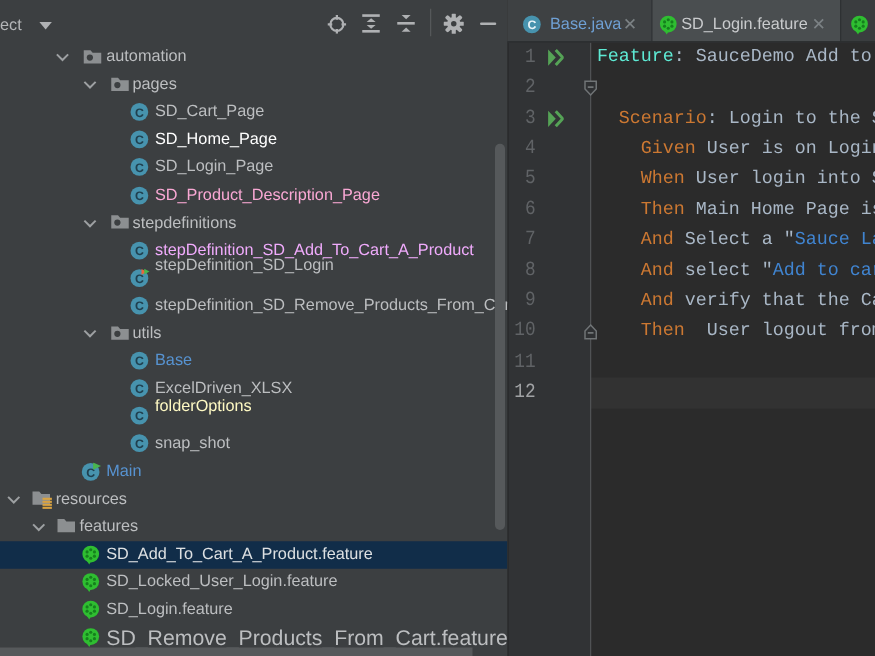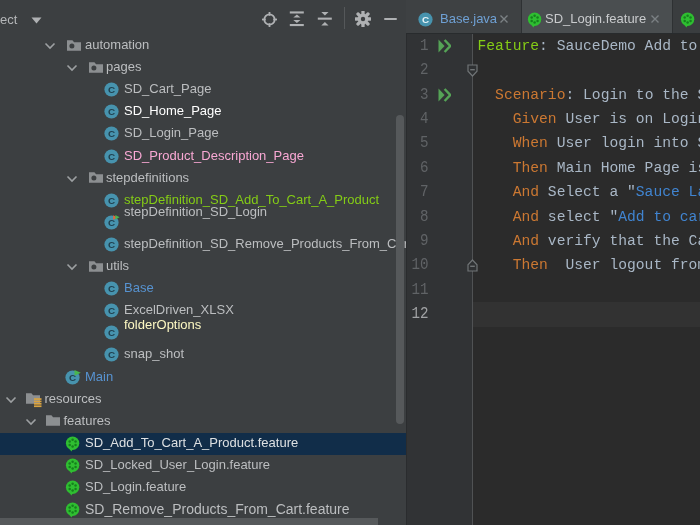--- a/index.html
+++ b/index.html
@@ -48,21 +48,21 @@
       </svg>
       <svg style="position:absolute;left:88px;top:170.10000000000002px" width="17" height="17" viewBox="0 0 17 17">
         <path d="M1 2.2 h5.4 l1.7 2 h6.9 v8.6 h-14 z" fill="#8c8f91"></path>
         <circle cx="5.9" cy="8" r="2.5" fill="#3c3f41"></circle>
       </svg>
       <div style="position:absolute;left:106px;top:169.6px;font-size:13px;color:#bcbec0;white-space:nowrap">stepdefinitions</div>
       <svg style="position:absolute;left:104px;top:192.70000000000002px" width="16" height="16" viewBox="0 0 16 16">
         <circle cx="7.5" cy="7.5" r="7.1" fill="#4793ae"></circle>
         <text x="7.5" y="11.4" font-family="Liberation Sans" font-size="9.9" font-weight="bold" fill="#20404f" text-anchor="middle">C</text>
       </svg>
-      <div style="position:absolute;left:124px;top:191.7px;font-size:13px;color:#84cc16;white-space:nowrap">stepDefinition_SD_Add_To_Cart_A_Product</div>
+      <div style="position:absolute;left:124px;top:191.7px;font-size:13px;color:#f0abfc;white-space:nowrap">stepDefinition_SD_Add_To_Cart_A_Product</div>
       <svg style="position:absolute;left:104px;top:214.8px" width="16" height="16" viewBox="0 0 16 16">
         <circle cx="7.5" cy="7.5" r="7.1" fill="#4793ae"></circle>
         <text x="7.5" y="11.4" font-family="Liberation Sans" font-size="9.9" font-weight="bold" fill="#20404f" text-anchor="middle">C</text>
         <polygon points="9.2,0.2 13.4,2.4 9.2,4.8" fill="#e8663c"></polygon>
         <polygon points="11.4,0 15.6,2.2 11.4,4.6" fill="#49b64e"></polygon>
       </svg>
       <div style="position:absolute;left:124px;top:204px;font-size:13px;color:#bcbec0;white-space:nowrap">stepDefinition_SD_Login</div>
       <svg style="position:absolute;left:104px;top:236.9px" width="16" height="16" viewBox="0 0 16 16">
         <circle cx="7.5" cy="7.5" r="7.1" fill="#4793ae"></circle>
         <text x="7.5" y="11.4" font-family="Liberation Sans" font-size="9.9" font-weight="bold" fill="#20404f" text-anchor="middle">C</text>
@@ -159,21 +159,21 @@
       <svg style="position:absolute;left:65px;top:502.1px" width="16" height="17" viewBox="0 0 16 17">
         <circle cx="7.6" cy="7.2" r="6.7" fill="#2fbe31"></circle>
         <path d="M4.2 12.4 L6.4 15.6 L7.8 12.9 Z" fill="#2fbe31"></path>
         <circle cx="7.60" cy="3.80" r="1.25" fill="#15801d"></circle>
         <circle cx="10.54" cy="5.50" r="1.25" fill="#15801d"></circle>
         <circle cx="10.54" cy="8.90" r="1.25" fill="#15801d"></circle>
         <circle cx="7.60" cy="10.60" r="1.25" fill="#15801d"></circle>
         <circle cx="4.66" cy="8.90" r="1.25" fill="#15801d"></circle>
         <circle cx="4.66" cy="5.50" r="1.25" fill="#15801d"></circle>
       </svg>
-      <div style="position:absolute;left:85px;top:501.1px;font-size:14px;color:#bcbec0;white-space:nowrap">SD_Remove_Products_From_Cart.feature</div>
+      <div style="position:absolute;left:85px;top:501.1px;font-size:17px;color:#bcbec0;white-space:nowrap">SD_Remove_Products_From_Cart.feature</div>
   <div style="position:absolute;left:0;top:12px;font-size:13px;color:#b4b6b8">ect</div>
       <svg style="position:absolute;left:31px;top:17px" width="11" height="7" viewBox="0 0 11 7">
         <polygon points="0.5,0.5 10.5,0.5 5.5,6.5" fill="#afb1b3"></polygon>
       </svg>
       <svg style="position:absolute;left:262px;top:11.5px" width="15" height="15" viewBox="0 0 15 15">
         <circle cx="7.5" cy="7.5" r="5.2" fill="none" stroke="#afb1b3" stroke-width="1.8"></circle>
         <g stroke="#afb1b3" stroke-width="1.8">
           <line x1="7.5" y1="0" x2="7.5" y2="3.8"></line>
           <line x1="7.5" y1="11.2" x2="7.5" y2="15"></line>
           <line x1="0" y1="7.5" x2="3.8" y2="7.5"></line>
@@ -240,21 +240,21 @@
       <path d="M6.6 1 L12.2 7 L6.6 13" fill="none" stroke="#55a356" stroke-width="2.4"></path>
     </svg>
     <svg style="position:absolute;left:466.5px;top:63.89999999999999px" width="11" height="13" viewBox="0 0 11 13">
       <path d="M1 1 H10 V7.2 L5.5 12 L1 7.2 Z" fill="#2f3133" stroke="#707476" stroke-width="1.2"></path>
       <rect x="3.2" y="5" width="4.6" height="1.4" fill="#707476"></rect>
     </svg>
     <svg style="position:absolute;left:466.5px;top:259.09999999999997px" width="11" height="13" viewBox="0 0 11 13">
       <path d="M5.5 1 L10 5.8 V12 H1 V5.8 Z" fill="#2f3133" stroke="#707476" stroke-width="1.2"></path>
       <rect x="3.2" y="6.6" width="4.6" height="1.4" fill="#707476"></rect>
     </svg>
-    <div style="position:absolute;left:477.5px;top:33.8px;height:24.4px;line-height:24.4px;font-family:'Liberation Mono',monospace;font-size:14.66px;letter-spacing:0;white-space:pre"><span style="color:#84cc16">Feature</span><span style="color:#a9b7c6">:</span><span style="color:#a9b7c6"> SauceDemo Add to Car</span></div>
+    <div style="position:absolute;left:477.5px;top:33.8px;height:24.4px;line-height:24.4px;font-family:'Liberation Mono',monospace;font-size:14.66px;letter-spacing:0;white-space:pre"><span style="color:#5eead4">Feature</span><span style="color:#a9b7c6">:</span><span style="color:#a9b7c6"> SauceDemo Add to Car</span></div>
     <div style="position:absolute;left:477.5px;top:58.2px;height:24.4px;line-height:24.4px;font-family:'Liberation Mono',monospace;font-size:14.66px;letter-spacing:0;white-space:pre"><span style="color:#a9b7c6">  </span></div>
     <div style="position:absolute;left:477.5px;top:82.6px;height:24.4px;line-height:24.4px;font-family:'Liberation Mono',monospace;font-size:14.66px;letter-spacing:0;white-space:pre"><span style="color:#a9b7c6">  </span><span style="color:#cc7832">Scenario</span><span style="color:#a9b7c6">:</span><span style="color:#a9b7c6"> Login to the Sauce</span></div>
     <div style="position:absolute;left:477.5px;top:107.0px;height:24.4px;line-height:24.4px;font-family:'Liberation Mono',monospace;font-size:14.66px;letter-spacing:0;white-space:pre"><span style="color:#a9b7c6">    </span><span style="color:#cc7832">Given</span><span style="color:#a9b7c6"> User is on Login Page</span></div>
     <div style="position:absolute;left:477.5px;top:131.4px;height:24.4px;line-height:24.4px;font-family:'Liberation Mono',monospace;font-size:14.66px;letter-spacing:0;white-space:pre"><span style="color:#a9b7c6">    </span><span style="color:#cc7832">When</span><span style="color:#a9b7c6"> User login into Sauce</span></div>
     <div style="position:absolute;left:477.5px;top:155.8px;height:24.4px;line-height:24.4px;font-family:'Liberation Mono',monospace;font-size:14.66px;letter-spacing:0;white-space:pre"><span style="color:#a9b7c6">    </span><span style="color:#cc7832">Then</span><span style="color:#a9b7c6"> Main Home Page is dis</span></div>
     <div style="position:absolute;left:477.5px;top:180.2px;height:24.4px;line-height:24.4px;font-family:'Liberation Mono',monospace;font-size:14.66px;letter-spacing:0;white-space:pre"><span style="color:#a9b7c6">    </span><span style="color:#cc7832">And</span><span style="color:#a9b7c6"> Select a "</span><span style="color:#4084d0">Sauce Labs B</span></div>
     <div style="position:absolute;left:477.5px;top:204.6px;height:24.4px;line-height:24.4px;font-family:'Liberation Mono',monospace;font-size:14.66px;letter-spacing:0;white-space:pre"><span style="color:#a9b7c6">    </span><span style="color:#cc7832">And</span><span style="color:#a9b7c6"> select "</span><span style="color:#4084d0">Add to cart</span></div>
     <div style="position:absolute;left:477.5px;top:229.0px;height:24.4px;line-height:24.4px;font-family:'Liberation Mono',monospace;font-size:14.66px;letter-spacing:0;white-space:pre"><span style="color:#a9b7c6">    </span><span style="color:#cc7832">And</span><span style="color:#a9b7c6"> verify that the Cart</span></div>
     <div style="position:absolute;left:477.5px;top:253.4px;height:24.4px;line-height:24.4px;font-family:'Liberation Mono',monospace;font-size:14.66px;letter-spacing:0;white-space:pre"><span style="color:#a9b7c6">    </span><span style="color:#cc7832">Then</span><span style="color:#a9b7c6">  User logout from the</span></div>
     <div style="position:absolute;left:477.5px;top:277.8px;height:24.4px;line-height:24.4px;font-family:'Liberation Mono',monospace;font-size:14.66px;letter-spacing:0;white-space:pre"></div>

